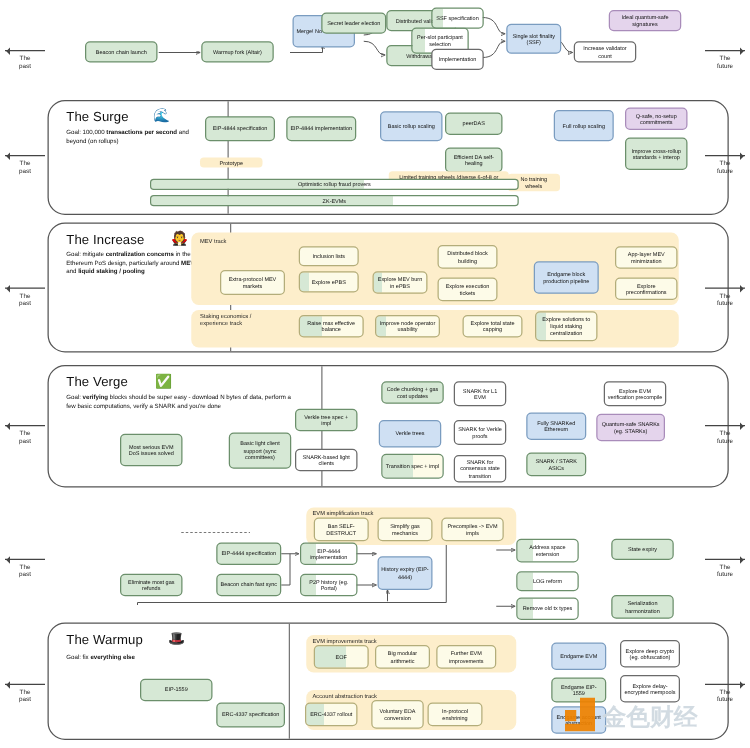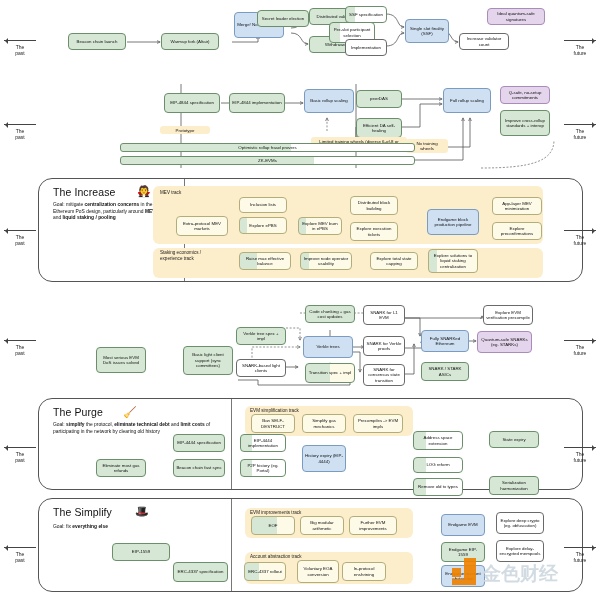--- a/index.html
+++ b/index.html
@@ -178,20 +178,28 @@
     <div class="ln"></div>
       <span class="t1">The</span>
       <span class="t2">past</span>
   </div>
   <div class="edge right" style="left:560px;top:36px;">
     <div class="ln"></div>
       <span class="t1">The</span>
       <span class="t2">future</span>
   </div>
 
+  <div class="section" style="top:80px;height:92px;">
+    <div class="divider" style="left:143px;"></div>
+    <div class="sec-title" style="left:14px;top:7px;">The Surge</div>
+    <div class="sec-emoji" style="left:84px;top:7px;">🌊</div>
+    <div class="sec-goal" style="left:14px;top:23px;width:108px;">
+      Goal: 100,000 <b>transactions per second</b> and beyond (on rollups)
+    </div>
+  </div>
   <div class="node n-green" style="left:164px;top:93px;width:56px;height:20px;">EIP-4844 specification</div>
   <div class="node n-green" style="left:229px;top:93px;width:56px;height:20px;">EIP-4844 implementation</div>
   <div class="node n-blue" style="left:304px;top:89px;width:50px;height:24px;">Basic rollup scaling</div>
   <div class="node n-green" style="left:356px;top:90px;width:46px;height:18px;">peerDAS</div>
   <div class="node n-green" style="left:356px;top:118px;width:46px;height:20px;">Efficient DA self-healing</div>
   <div class="node n-blue" style="left:443px;top:88px;width:48px;height:25px;">Full rollup scaling</div>
   <div class="node n-purple" style="left:500px;top:86px;width:50px;height:18px;">Q-safe, no-setup commitments</div>
   <div class="node n-green" style="left:500px;top:110px;width:50px;height:26px;">Improve cross-rollup standards + interop</div>
 
   <div class="callout" style="left:160px;top:126px;width:44px;">Prototype</div>
@@ -243,20 +251,28 @@
     <div class="ln"></div>
       <span class="t1">The</span>
       <span class="t2">past</span>
   </div>
   <div class="edge right" style="left:560px;top:226px;">
     <div class="ln"></div>
       <span class="t1">The</span>
       <span class="t2">future</span>
   </div>
 
+  <div class="section" style="top:292px;height:98px;">
+    <div class="divider" style="left:218px;"></div>
+    <div class="sec-title" style="left:14px;top:7px;">The Verge</div>
+    <div class="sec-emoji" style="left:85px;top:8px;">✅</div>
+    <div class="sec-goal" style="left:14px;top:23px;width:180px;">
+      Goal: <b>verifying</b> blocks should be super easy - download N bytes of data, perform a few basic computations, verify a SNARK and you're done
+    </div>
+  </div>
   <div class="node n-green" style="left:96px;top:347px;width:50px;height:26px;">Most serious EVM DoS issues solved</div>
   <div class="node n-green" style="left:183px;top:346px;width:50px;height:29px;">Basic light client support (sync committees)</div>
   <div class="node n-green" style="left:236px;top:327px;width:50px;height:18px;">Verkle tree spec + impl</div>
   <div class="node n-white" style="left:236px;top:359px;width:50px;height:18px;">SNARK-based light clients</div>
   <div class="node n-green" style="left:305px;top:305px;width:50px;height:18px;">Code chunking + gas cost updates</div>
   <div class="node n-blue" style="left:303px;top:336px;width:50px;height:22px;">Verkle trees</div>
   <div class="node n-green p50" style="left:305px;top:363px;width:50px;height:20px;">Transition spec + impl</div>
   <div class="node n-white" style="left:363px;top:305px;width:42px;height:20px;">SNARK for L1 EVM</div>
   <div class="node n-white" style="left:363px;top:336px;width:42px;height:20px;">SNARK for Verkle proofs</div>
   <div class="node n-white" style="left:363px;top:364px;width:42px;height:22px;">SNARK for consensus state transition</div>
@@ -269,28 +285,20 @@
     <div class="ln"></div>
       <span class="t1">The</span>
       <span class="t2">past</span>
   </div>
   <div class="edge right" style="left:560px;top:336px;">
     <div class="ln"></div>
       <span class="t1">The</span>
       <span class="t2">future</span>
   </div>
 
-  <div class="section" style="top:398px;height:92px;">
-    <div class="divider" style="left:192px;"></div>
-    <div class="sec-title" style="left:14px;top:7px;">The Purge</div>
-    <div class="sec-emoji" style="left:84px;top:8px;">🧹</div>
-    <div class="sec-goal" style="left:14px;top:23px;width:180px;">
-      Goal: <b>simplify</b> the protocol, <b>eliminate technical debt</b> and <b>limit costs</b> of participating in the network by clearing old history
-    </div>
-  </div>
   <div class="track" style="left:245px;top:406px;width:168px;height:30px;"></div>
   <div class="track-label" style="left:250px;top:408px;">EVM simplification track</div>
 
   <div class="node n-green" style="left:96px;top:459px;width:50px;height:18px;">Eliminate most gas refunds</div>
   <div class="node n-green" style="left:173px;top:434px;width:52px;height:18px;">EIP-4444 specification</div>
   <div class="node n-green" style="left:173px;top:459px;width:52px;height:18px;">Beacon chain fast sync</div>
   <div class="node n-green p25w" style="left:240px;top:434px;width:46px;height:18px;">EIP-4444 implementation</div>
   <div class="node n-green p25w" style="left:240px;top:459px;width:46px;height:18px;">P2P history (eg. Portal)</div>
   <div class="node n-cream" style="left:251px;top:414px;width:44px;height:19px;">Ban SELF-DESTRUCT</div>
   <div class="node n-cream" style="left:302px;top:414px;width:44px;height:19px;">Simplify gas mechanics</div>
@@ -308,21 +316,21 @@
       <span class="t2">past</span>
   </div>
   <div class="edge right" style="left:560px;top:443px;">
     <div class="ln"></div>
       <span class="t1">The</span>
       <span class="t2">future</span>
   </div>
 
   <div class="section" style="top:498px;height:94px;">
     <div class="divider" style="left:192px;"></div>
-    <div class="sec-title" style="left:14px;top:7px;">The Simplify</div>
+    <div class="sec-title" style="left:14px;top:7px;">The Warmup</div>
     <div class="sec-emoji" style="left:96px;top:7px;">🎩</div>
     <div class="sec-goal" style="left:14px;top:25px;width:180px;">
       Goal: fix <b>everything else</b>
     </div>
   </div>
   <div class="track" style="left:245px;top:508px;width:168px;height:30px;"></div>
   <div class="track-label" style="left:250px;top:510px;">EVM improvements track</div>
   <div class="track" style="left:245px;top:552px;width:168px;height:32px;"></div>
   <div class="track-label" style="left:250px;top:554px;">Account abstraction track</div>
 

